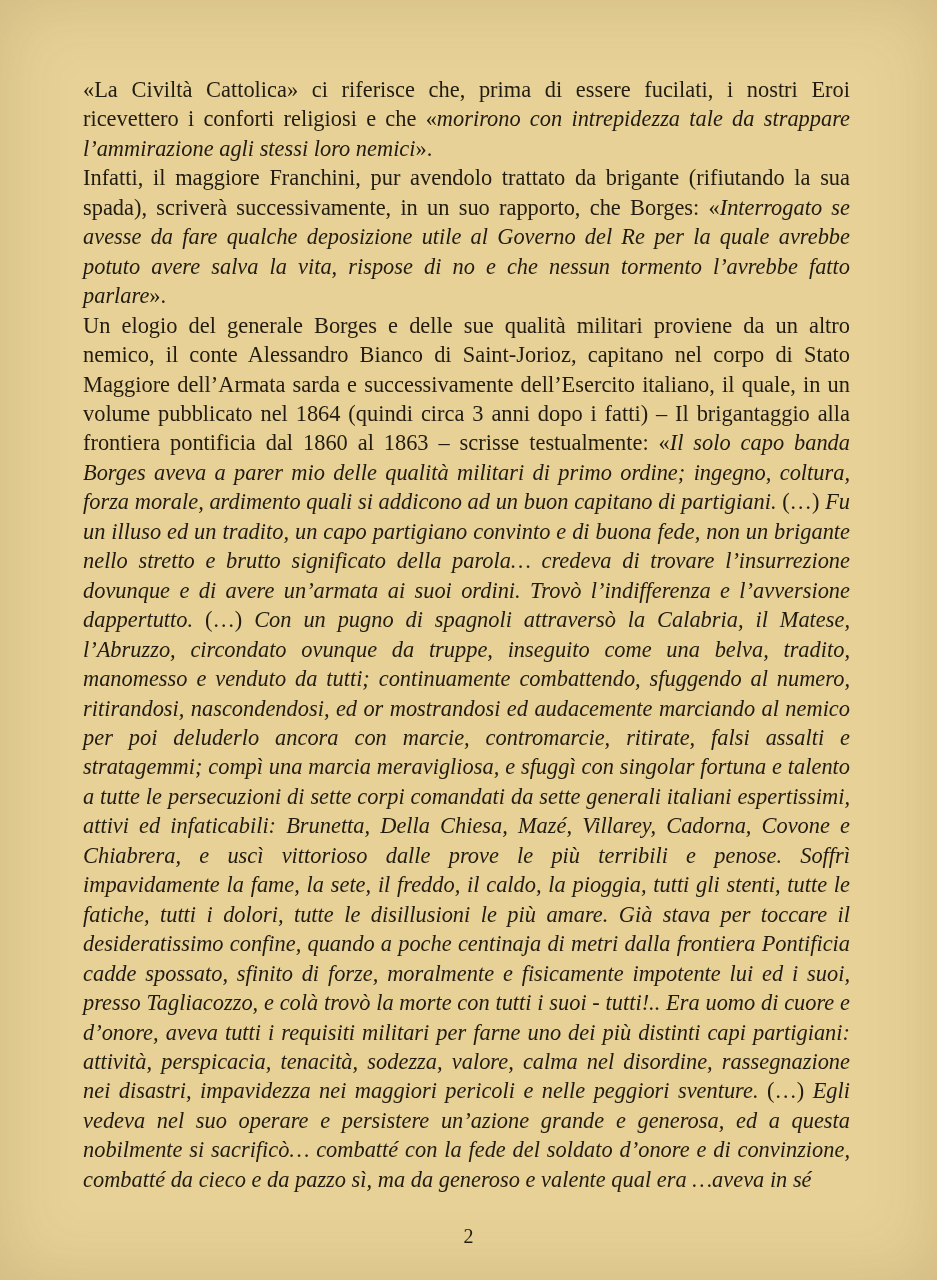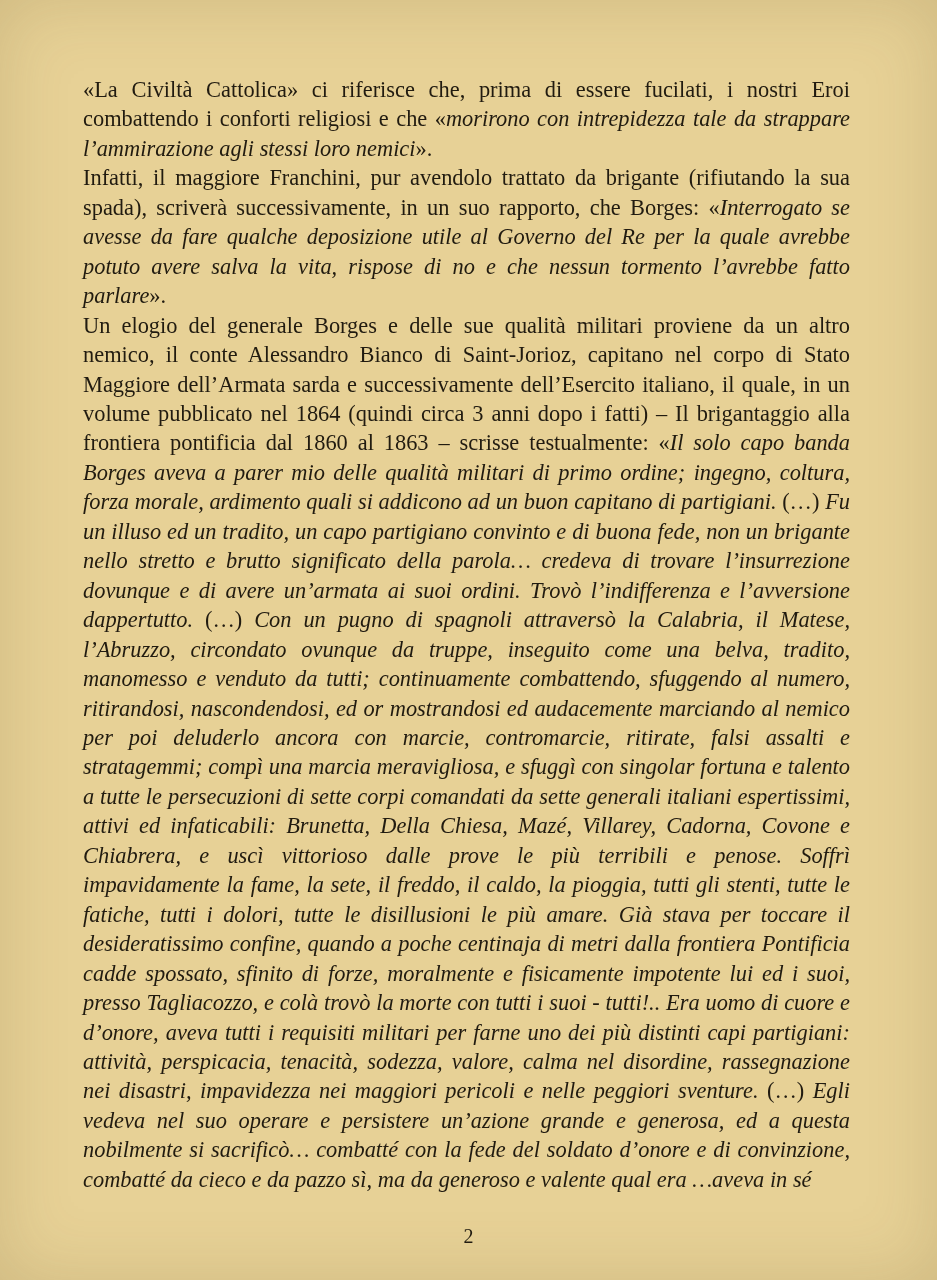--- a/index.html
+++ b/index.html
@@ -43,18 +43,18 @@
     font-size: 20px;
     color: #211b10;
   }
 </style>
 </head>
 <body style="background: rgb(231, 209, 150); color: rgb(33, 27, 16);">
 
 <div class="scan-vignette"></div>
 
 <main class="text-block">
-    <p class="para"><span>«La Civiltà Cattolica» ci riferisce che, prima di essere fucilati, i nostri Eroi combattendo i conforti religiosi e che «</span><em>morirono con intrepidezza tale da strappare l’ammirazione agli stessi loro nemici</em><span>».</span></p>
+    <p class="para"><span>«La Civiltà Cattolica» ci riferisce che, prima di essere fucilati, i nostri Eroi ricevettero i conforti religiosi e che «</span><em>morirono con intrepidezza tale da strappare l’ammirazione agli stessi loro nemici</em><span>».</span></p>
     <p class="para"><span>Infatti, il maggiore Franchini, pur avendolo trattato da brigante (rifiutando la sua spada), scriverà successivamente, in un suo rapporto, che Borges: «</span><em>Interrogato se avesse da fare qualche deposizione utile al Governo del Re per la quale avrebbe potuto avere salva la vita, rispose di no e che nessun tormento l’avrebbe fatto parlare</em><span>».</span></p>
     <p class="para"><span>Un elogio del generale Borges e delle sue qualità militari proviene da un altro nemico, il conte Alessandro Bianco di Saint-Jorioz, capitano nel corpo di Stato Maggiore dell’Armata sarda e successivamente dell’Esercito italiano, il quale, in un volume pubblicato nel 1864 (quindi circa 3 anni dopo i fatti) – Il brigantaggio alla frontiera pontificia dal 1860 al 1863 – scrisse testualmente: «</span><em>Il solo capo banda Borges aveva a parer mio delle qualità militari di primo ordine; ingegno, coltura, forza morale, ardimento quali si addicono ad un buon capitano di partigiani.</em><span> (…) </span><em>Fu un illuso ed un tradito, un capo partigiano convinto e di buona fede, non un brigante nello stretto e brutto significato della parola… credeva di trovare l’insurrezione dovunque e di avere un’armata ai suoi ordini. Trovò l’indifferenza e l’avversione dappertutto.</em><span> (…) </span><em>Con un pugno di spagnoli attraversò la Calabria, il Matese, l’Abruzzo, circondato ovunque da truppe, inseguito come una belva, tradito, manomesso e venduto da tutti; continuamente combattendo, sfuggendo al numero, ritirandosi, nascondendosi, ed or mostrandosi ed audacemente marciando al nemico per poi deluderlo ancora con marcie, contromarcie, ritirate, falsi assalti e stratagemmi; compì una marcia meravigliosa, e sfuggì con singolar fortuna e talento a tutte le persecuzioni di sette corpi comandati da sette generali italiani espertissimi, attivi ed infaticabili: Brunetta, Della Chiesa, Mazé, Villarey, Cadorna, Covone e Chiabrera, e uscì vittorioso dalle prove le più terribili e penose. Soffrì impavidamente la fame, la sete, il freddo, il caldo, la pioggia, tutti gli stenti, tutte le fatiche, tutti i dolori, tutte le disillusioni le più amare. Già stava per toccare il desideratissimo confine, quando a poche centinaja di metri dalla frontiera Pontificia cadde spossato, sfinito di forze, moralmente e fisicamente impotente lui ed i suoi, presso Tagliacozzo, e colà trovò la morte con tutti i suoi - tutti!.. Era uomo di cuore e d’onore, aveva tutti i requisiti militari per farne uno dei più distinti capi partigiani: attività, perspicacia, tenacità, sodezza, valore, calma nel disordine, rassegnazione nei disastri, impavidezza nei maggiori pericoli e nelle peggiori sventure.</em><span> (…) </span><em>Egli vedeva nel suo operare e persistere un’azione grande e generosa, ed a questa nobilmente si sacrificò… combatté con la fede del soldato d’onore e di convinzione, combatté da cieco e da pazzo sì, ma da generoso e valente qual era …aveva in sé</em></p>
   </main>
 
 <div class="page-number">2</div>
 
 </body></html>

